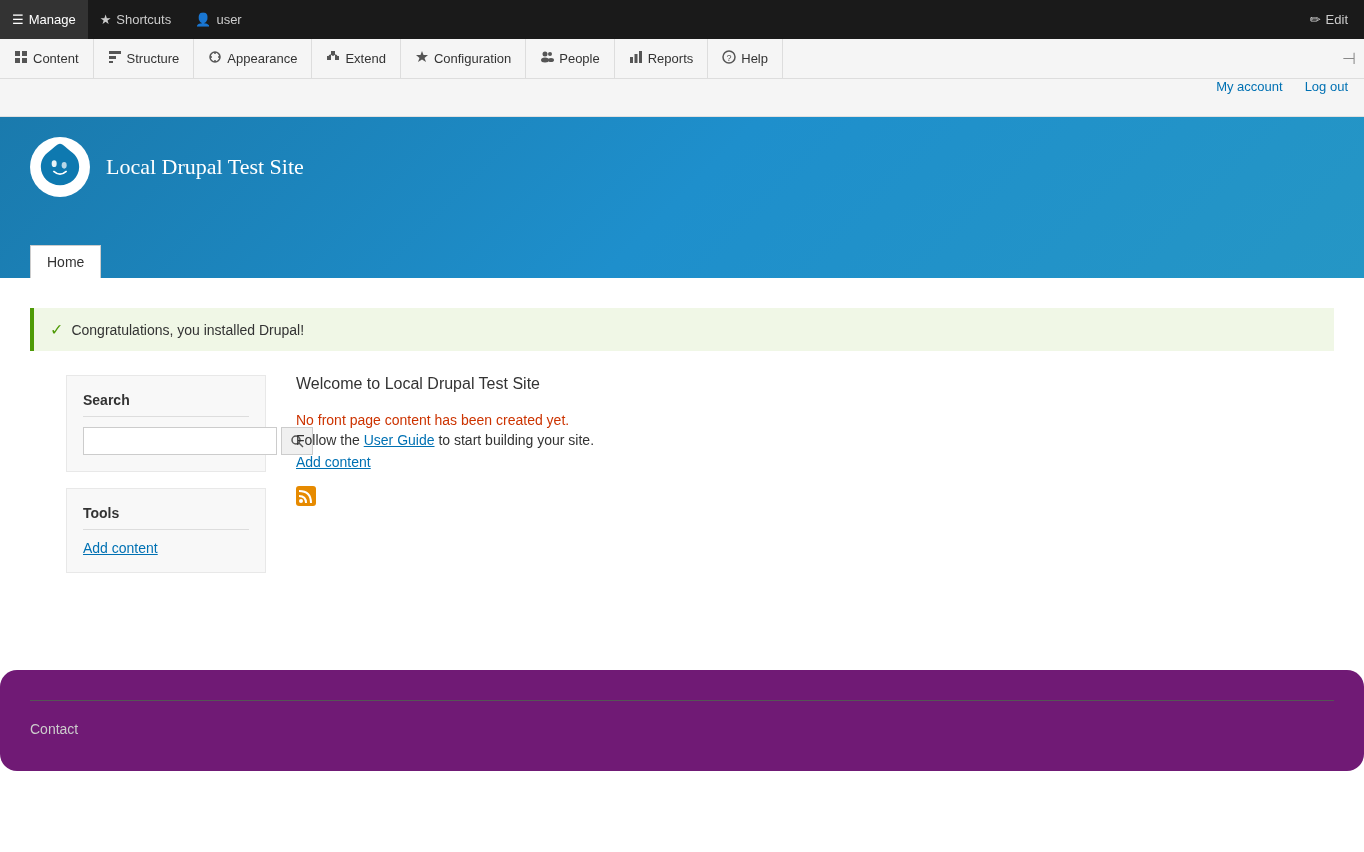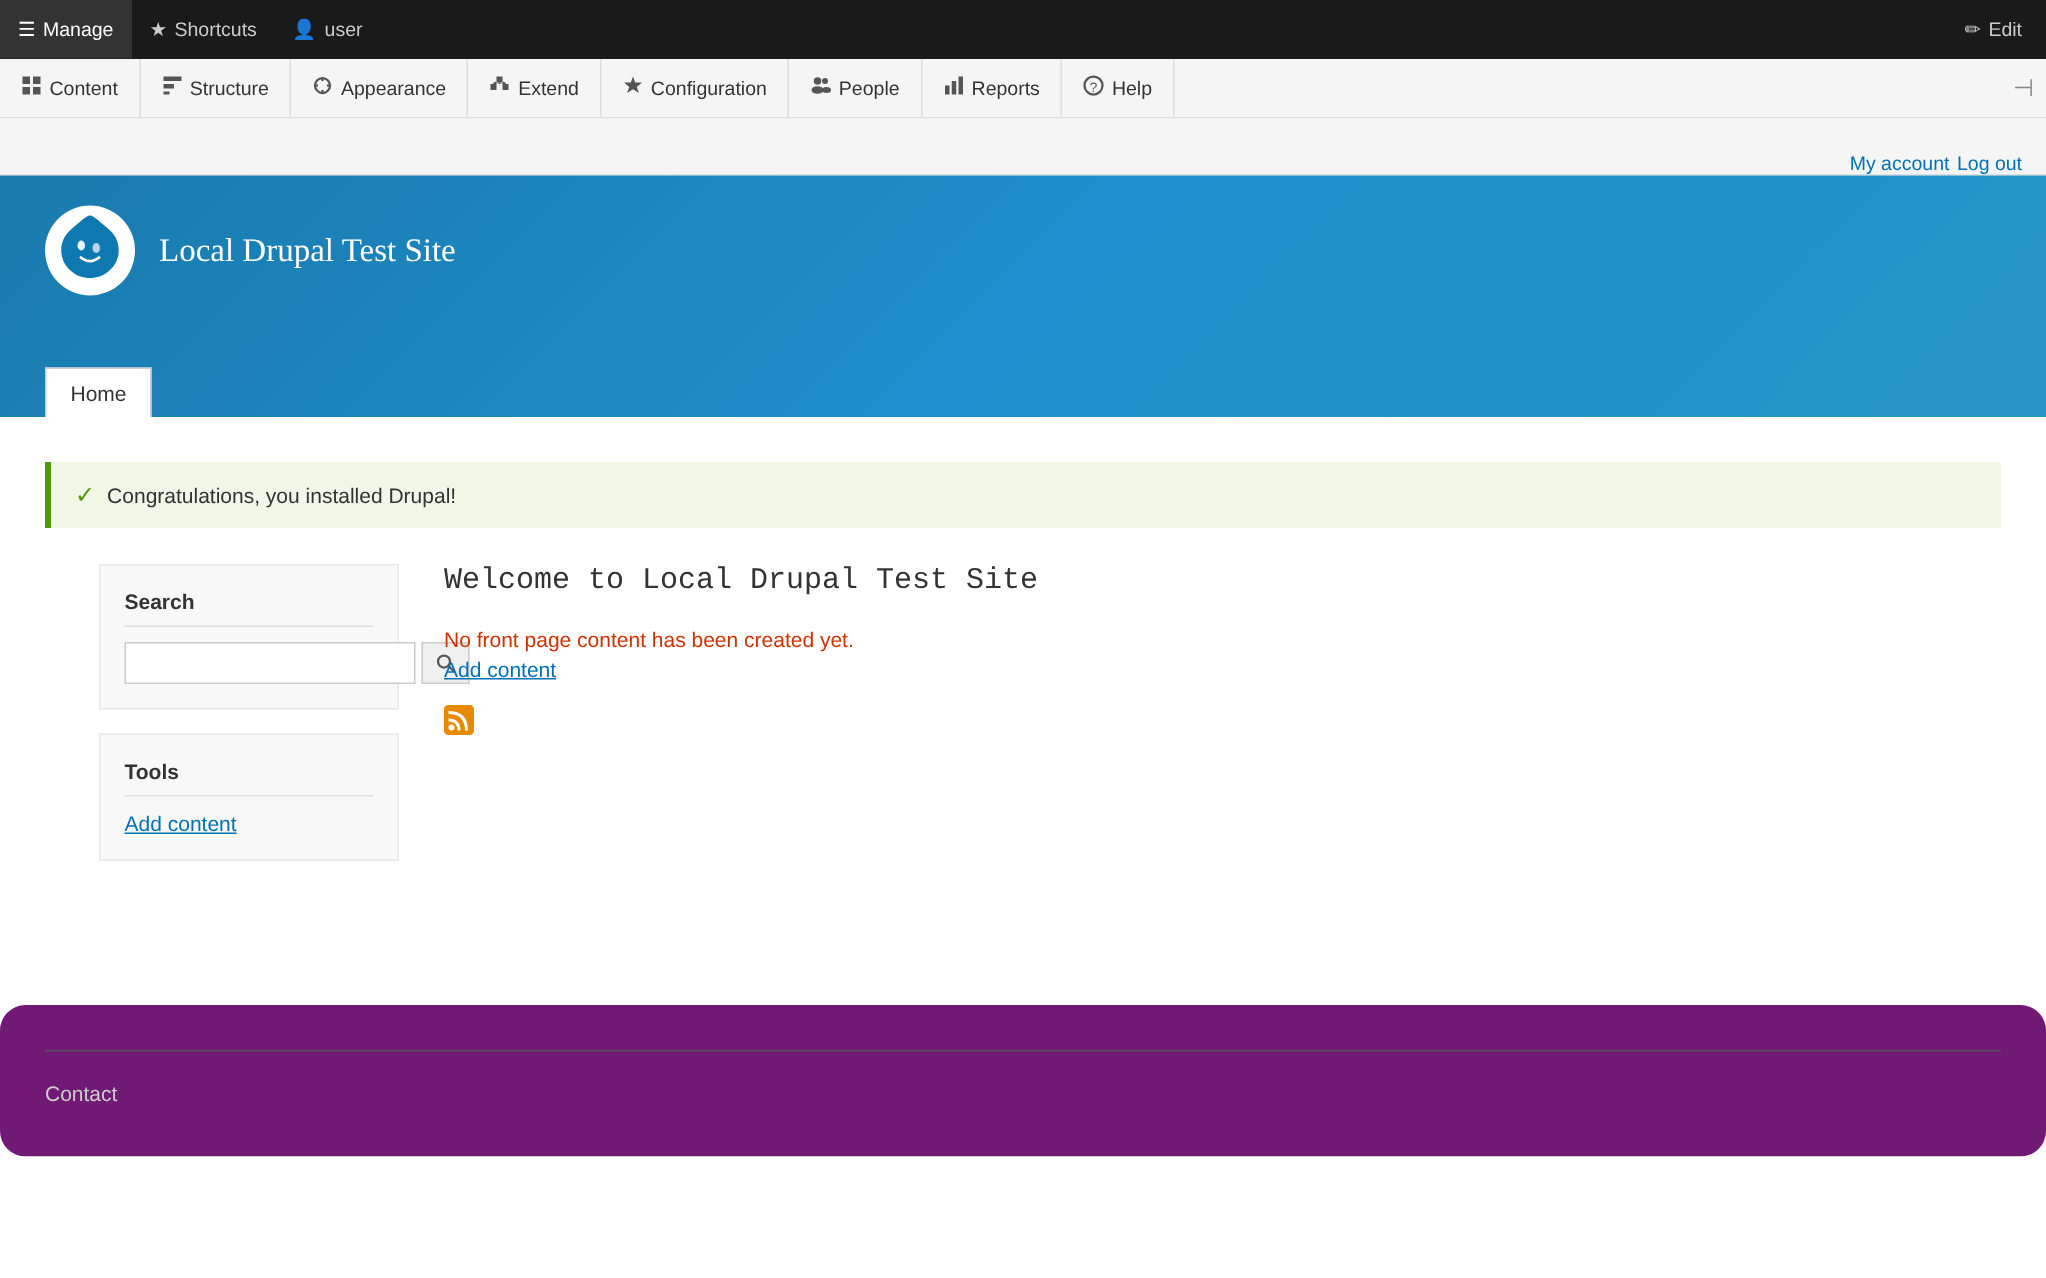--- a/index.html
+++ b/index.html
@@ -70,24 +70,24 @@
       text-align: right;
     }
     .nav-item-icon { font-size: 14px; color: #555; }
 
     
     #user-bar {
       background: #f5f5f5;
       border-bottom: 1px solid #e0e0e0;
       height: 38px;
       display: flex;
-      align-items: flex-end;
+      align-items: flex-start;
       justify-content: flex-end;
       padding: 0 16px;
-      gap: 5px;
+      gap: 22px;
       font-size: 13px;
     }
     #user-bar a {
       color: #0071b3;
       text-decoration: none;
       cursor: pointer;
     }
 
     
     #site-header {
@@ -214,23 +214,23 @@
       cursor: pointer;
       display: block;
       margin-top: 4px;
     }
 
     
     #page-content {
       flex: 1;
     }
     #page-content h1 {
-      font-size: 20px;
+      font-size: 16px;
       font-weight: normal;
-      font-family: Liberation Mono, monospace;
+      font-family: Liberation Sans, sans-serif;
       color: #333;
       margin-bottom: 14px;
     }
     .no-content-msg {
       color: #cc3300;
       font-size: 14px;
       margin-bottom: 4px;
       margin-top: 19px;
     }
     .follow-msg {
@@ -444,20 +444,25 @@
 
       <div class="sidebar-block">
         <h2>Tools</h2>
         <a class="sidebar-link">Add content</a>
       </div>
     </div>
 
     <div id="page-content">
       <h1>Welcome to Local Drupal Test Site</h1>
       <p class="no-content-msg">No front page content has been created yet.</p>
+      <p class="follow-msg">
+        <span>Follow the </span>
+        <a>User Guide</a>
+        <span> to start building your site.</span>
+      </p>
       <a class="add-content-link">Add content</a>
 
       
       <span>
         <svg width="20" height="20" viewBox="0 0 20 20" xmlns="http://www.w3.org/2000/svg">
           <rect width="20" height="20" rx="3" fill="#e68a00"></rect>
           <circle cx="5" cy="15" r="2" fill="#fff"></circle>
           <path d="M3 10 Q10 10 10 17" stroke="#fff" stroke-width="2" fill="none"></path>
           <path d="M3 5 Q15 5 15 17" stroke="#fff" stroke-width="2" fill="none"></path>
         </svg>

